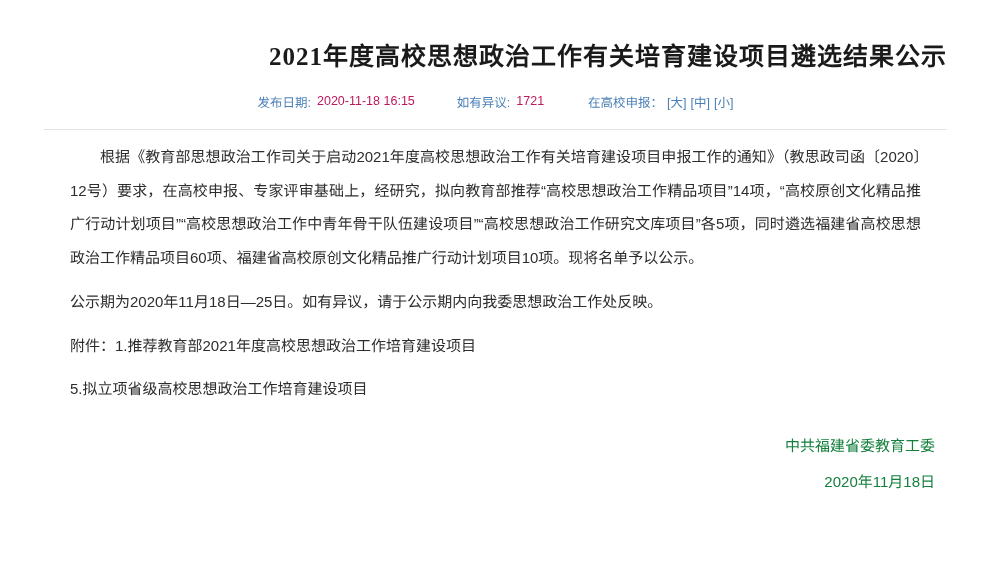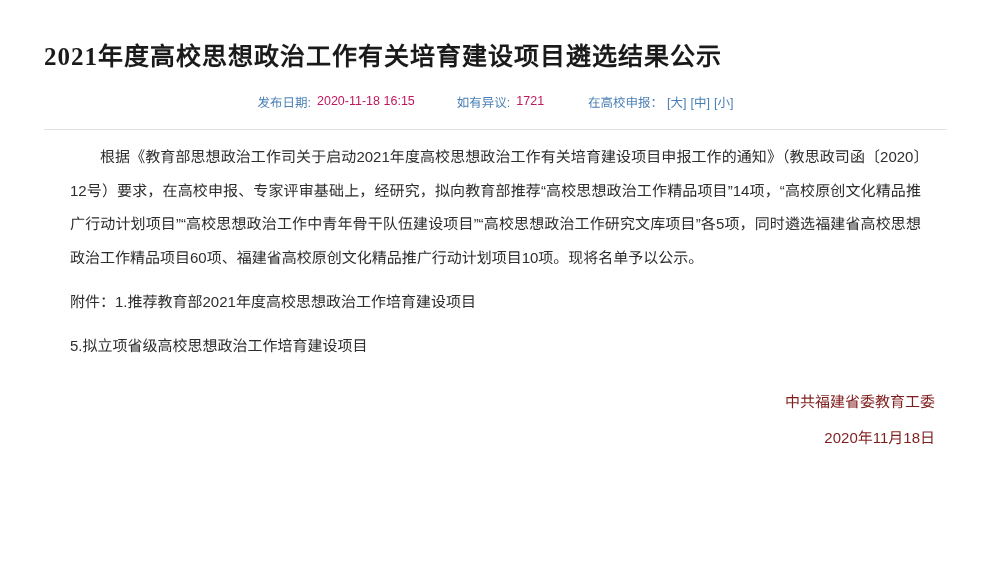--- a/index.html
+++ b/index.html
@@ -16,21 +16,21 @@
     overflow: hidden;
   }
   .page {
     position: relative;
     width: 991px;
     height: 561px;
     box-sizing: border-box;
     padding: 0 44px;
   }
   .title {
-    text-align: left;
+    text-align: right;
     font-family: "Liberation Serif", "DejaVu Serif", serif;
     font-weight: bold;
     font-size: 25px;
     color: #1a1a1a;
     letter-spacing: 1px;
     padding-top: 22px;
     line-height: 1.4;
   }
   .meta {
     margin-top: 18px;
@@ -84,21 +84,21 @@
   }
   .content p.indent {
     text-indent: 2em;
   }
   .sign {
     margin-top: 22px;
     padding-right: 12px;
     text-align: right;
     font-size: 15px;
     line-height: 2.4;
-    color: #7f1d1d;
+    color: #15803d;
   }
   .sign div {
     margin: 0;
   }
 </style>
 </head>
 <body>
 
 <div class="page">
 
@@ -122,20 +122,21 @@
         <span class="fs">[中]</span>
         <span class="fs">[小]</span>
       </span>
     </span>
   </div>
 
   <div class="divider"></div>
 
   <div class="content">
     <p class="indent">根据《教育部思想政治工作司关于启动2021年度高校思想政治工作有关培育建设项目申报工作的通知》（教思政司函〔2020〕12号）要求，在高校申报、专家评审基础上，经研究，拟向教育部推荐“高校思想政治工作精品项目”14项，“高校原创文化精品推广行动计划项目”“高校思想政治工作中青年骨干队伍建设项目”“高校思想政治工作研究文库项目”各5项，同时遴选福建省高校思想政治工作精品项目60项、福建省高校原创文化精品推广行动计划项目10项。现将名单予以公示。</p>
+    <p>公示期为2020年11月18日—25日。如有异议，请于公示期内向我委思想政治工作处反映。</p>
     <p>附件：1.推荐教育部2021年度高校思想政治工作培育建设项目</p>
     <p>5.拟立项省级高校思想政治工作培育建设项目</p>
   </div>
 
   <div class="sign">
     <div>中共福建省委教育工委</div>
     <div>2020年11月18日</div>
   </div>
 
 </div>

